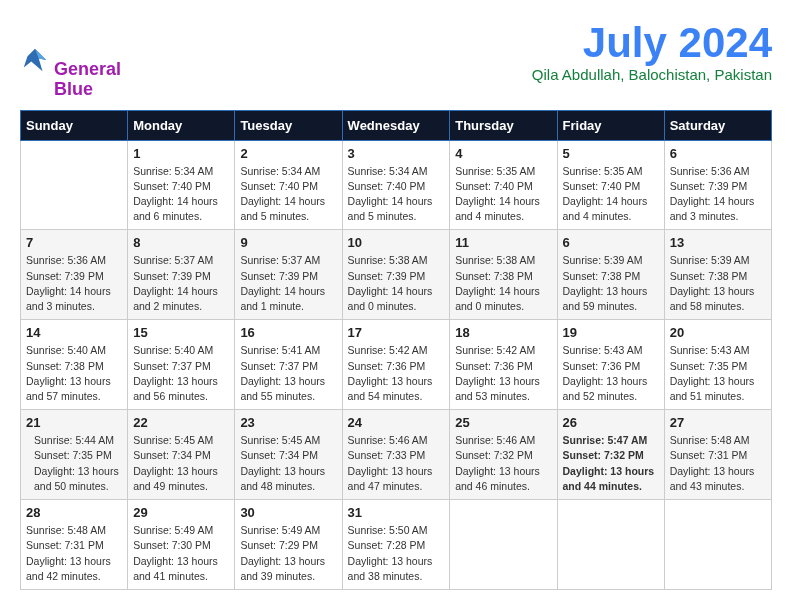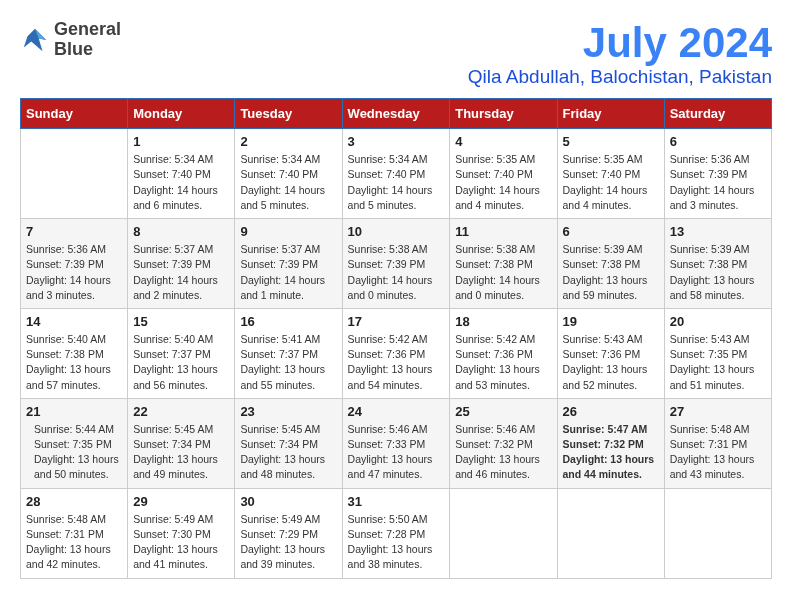--- a/index.html
+++ b/index.html
@@ -17,47 +17,48 @@
       margin-bottom: 10px;
     }
     .logo {
       display: flex;
       align-items: center;
       gap: 4px;
     }
     .logo-text {
       font-size: 18px;
       font-weight: bold;
-      color: #404040;
+      color: #a21caf;
       line-height: 1.1;
+      margin-top: 40px;
     }
     .logo-bird {
       width: 30px;
       height: 30px;
     }
     .title-block {
       text-align: right;
     }
     .month-year {
       font-size: 42px;
       font-weight: bold;
       color: #3b82f6;
       line-height: 1.1;
     }
     .location {
-      font-size: 19px;
-      color: #1d4ed8;
+      font-size: 15px;
+      color: #15803d;
     }
     table {
       width: 100%;
       border-collapse: collapse;
       font-size: 11px;
     }
     thead th {
-      background-color: #b91c1c;
+      background-color: #0f172a;
       color: #fff;
       font-size: 13px;
       font-weight: bold;
       padding: 7px 5px;
       text-align: left;
       border: 1px solid #2e6db4;
     }
     tbody td {
       border: 1px solid #ccc;
       vertical-align: top;

